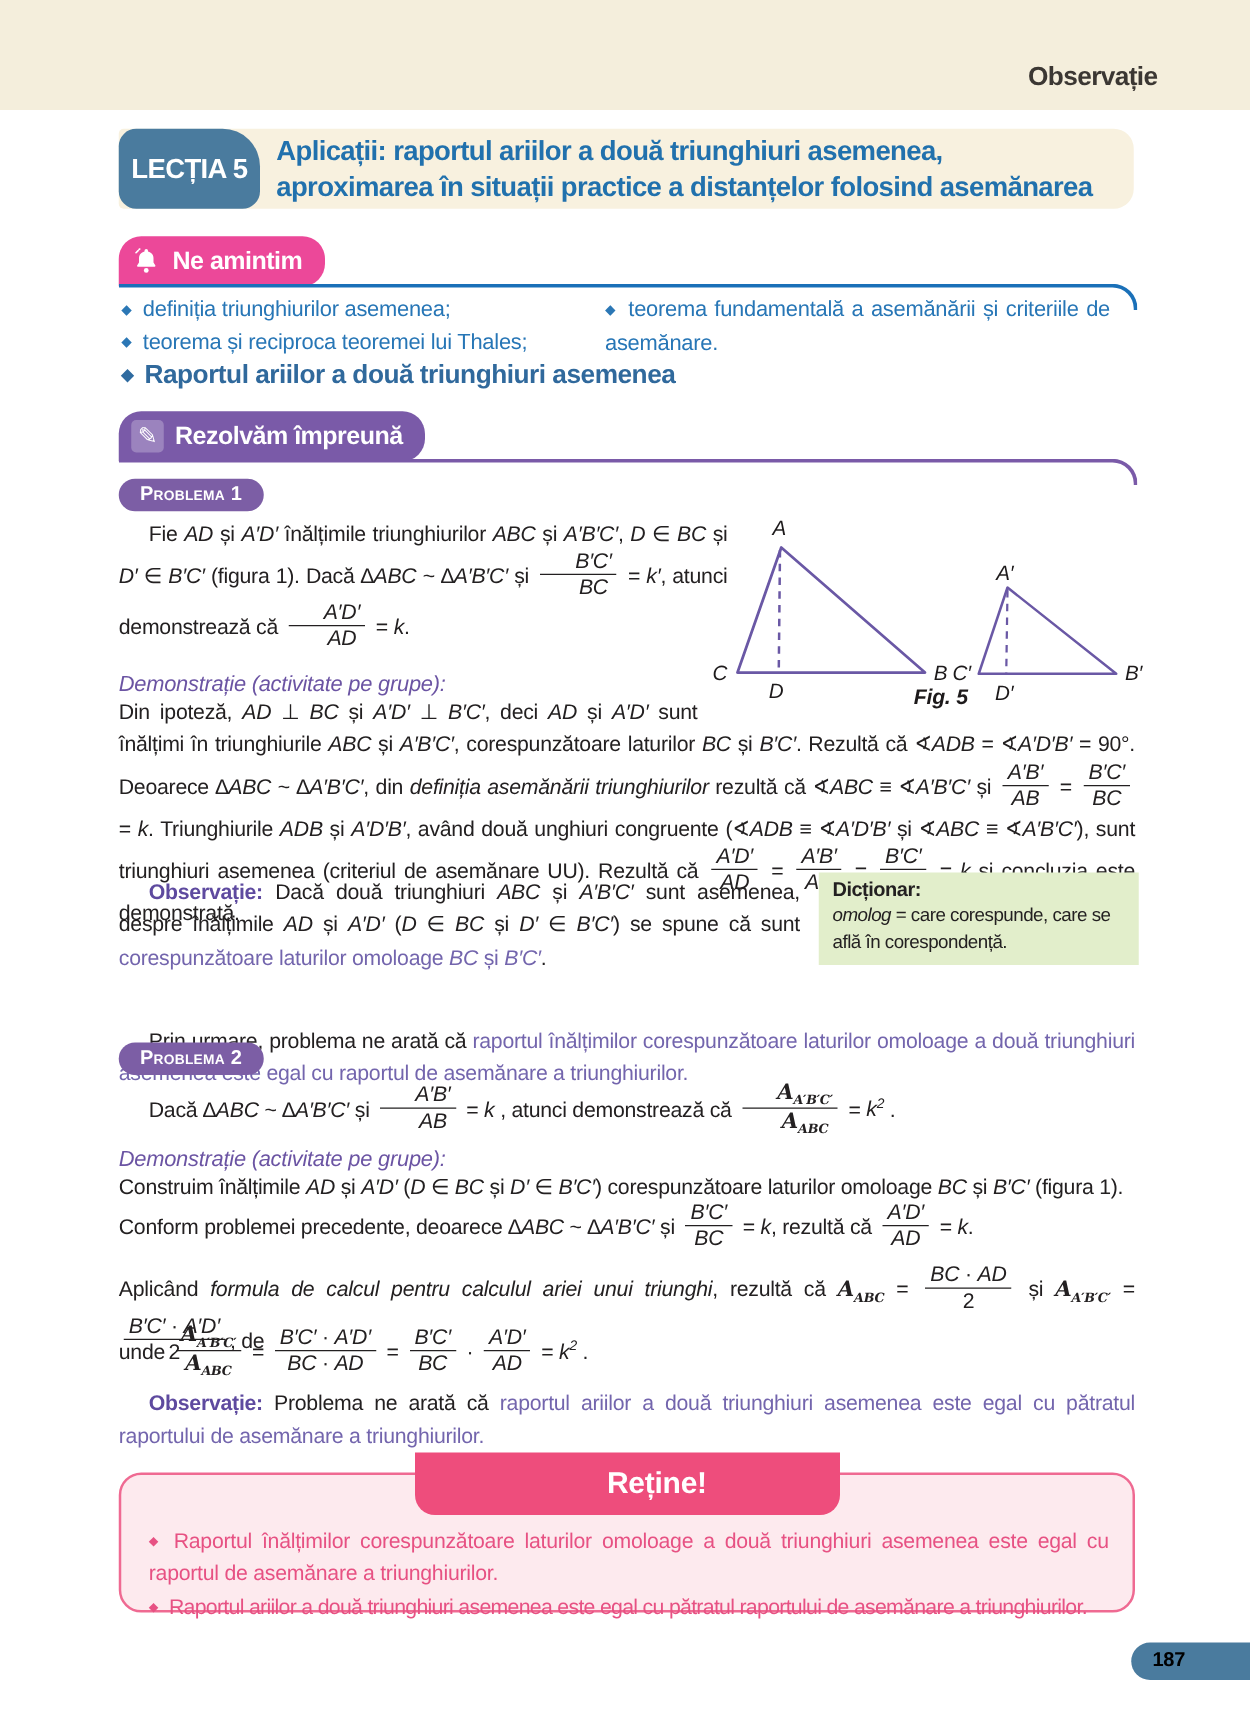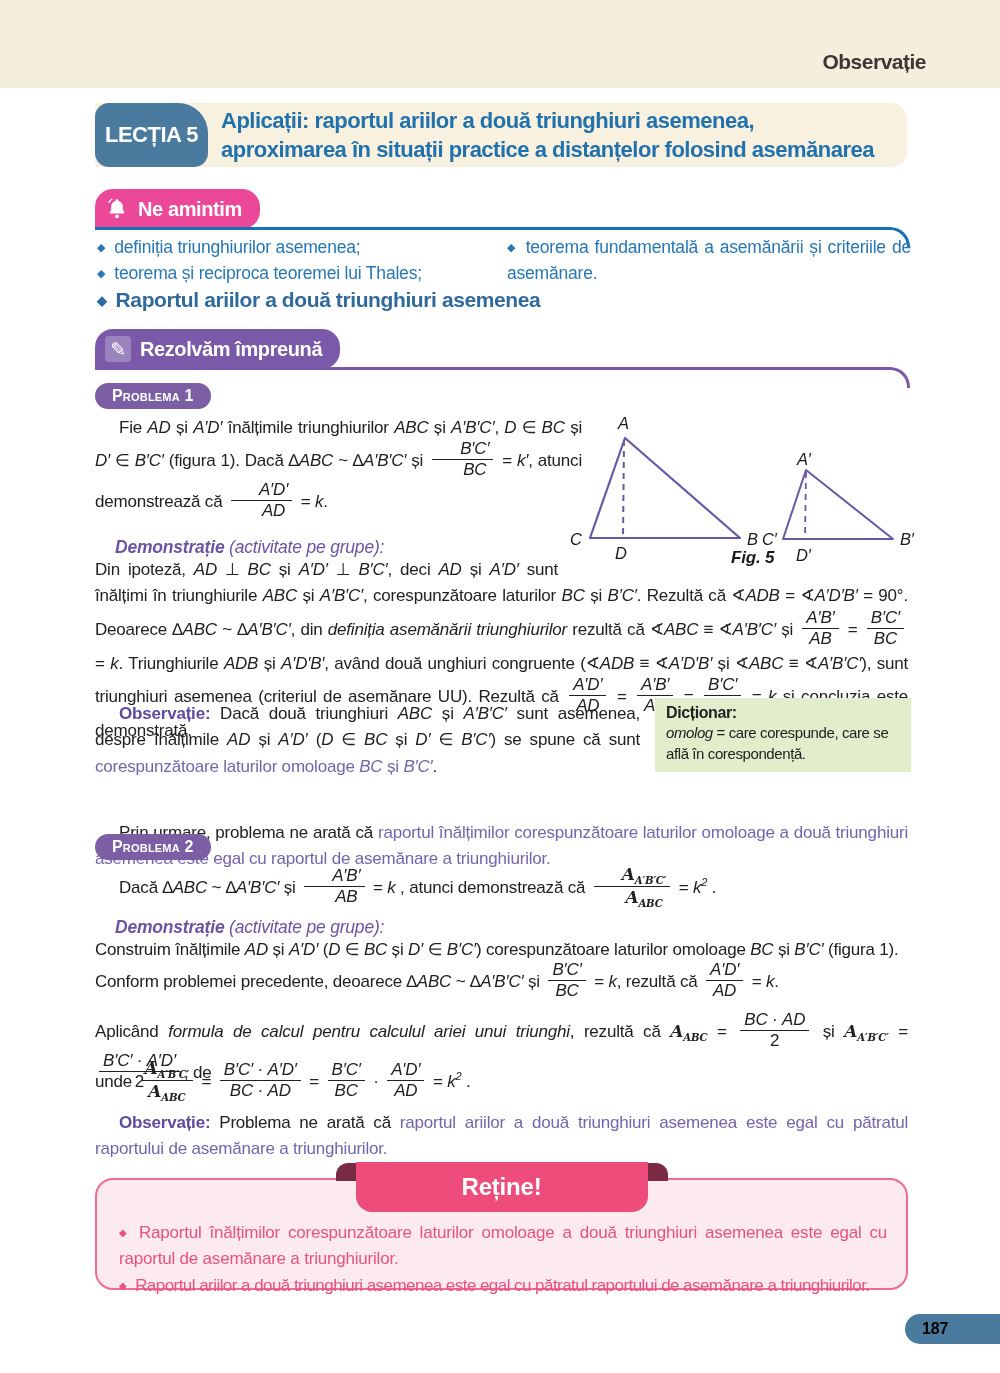--- a/index.html
+++ b/index.html
@@ -28,21 +28,21 @@
   .head-blue{position:absolute;font-size:21px;font-weight:bold;color:#30699c;letter-spacing:-0.4px;}
   .head-blue .dmd{font-size:13px;color:#2f6ba0;}
   
   .prob-badge{position:absolute;background:#7c5ea5;color:#fff;border-radius:15px;padding:4px 17px;
               font-size:16px;font-weight:bold;font-variant:small-caps;letter-spacing:0.2px;}
   
   .para{position:absolute;font-size:17px;line-height:1.6;text-align:justify;}
   .indent{text-indent:24px;}
   .demo-head{position:absolute;font-size:17.5px;color:#6b54a3;}
   .i{font-style:italic;}
-  .bi{font-weight:bold;font-style:italic;margin-left:20px;}
+  .bi{font-weight:normal;font-style:italic;}
   .pu{color:#7365ad;}
   .pui{color:#7365ad;font-style:italic;}
   .pub{color:#5e4a9f;font-weight:bold;}
   .scr{font-family:"DejaVu Serif",serif;font-style:italic;font-weight:600;}
   sub{font-size:0.6em;font-style:italic;}
   sup{font-size:0.65em;}
   .frac{display:inline-flex;flex-direction:column;text-align:center;vertical-align:middle;
         margin:0 4px;line-height:1.18;position:relative;top:-2px;}
   .frac .num{border-bottom:1.6px solid #232021;padding:0 4px;}
   .frac .den{padding:0 4px;}
@@ -53,21 +53,21 @@
   .fig-cap{position:absolute;left:163px;top:142px;font-size:17px;font-weight:bold;font-style:italic;color:#1d1a1b;}
   
   .dict{position:absolute;left:655px;top:698px;width:256px;background:#e2eecb;padding:6px 11px 8px 11px;box-sizing:border-box;}
   .dict-title{font-size:16px;font-weight:bold;letter-spacing:-0.4px;}
   .dict-body{font-size:15px;line-height:1.4;letter-spacing:-0.4px;}
   
   .retine{position:absolute;left:95px;top:1178px;width:813px;height:112px;background:#fdeaee;
           border:2.5px solid #ef6a92;border-radius:18px;box-sizing:border-box;}
   .ribbon{position:absolute;left:50%;transform:translateX(-50%);top:-18px;width:292px;height:50px;background:#ee4d7c;
           border-radius:0 0 16px 16px;display:flex;align-items:center;justify-content:center;color:#fff;
-          font-size:24px;font-weight:bold;z-index:2;}
+          font-size:24px;font-weight:bold;z-index:2;padding-left:48px;}
   .ear{position:absolute;width:40px;height:18px;background:#7a2a42;top:-17px;z-index:1;}
   .ear-l{left:calc(50% - 146px - 20px);border-radius:12px 0 0 0;}
   .ear-r{left:calc(50% + 146px - 20px);border-radius:0 12px 0 0;}
   .ret-body{position:absolute;left:22px;top:40px;width:768px;color:#e75183;font-size:17px;line-height:1.55;text-align:justify;}
   .ret-item .dmd{color:#e75183;font-size:10px;}
   .ret-tight{letter-spacing:-0.55px;}
   
   .page-tab{position:absolute;left:905px;top:1314px;width:95px;height:30px;background:#4a7b9e;
             border-radius:15px 0 0 15px;color:#000000;font-weight:bold;font-size:16px;
             display:flex;align-items:center;padding-left:17px;box-sizing:border-box;}
@@ -101,21 +101,21 @@
     <span>Ne amintim</span>
   </div>
   <div class="rule" style="left:95px;top:227px;width:812px;"></div>
 
   <div class="blt" style="left:97px;top:234px;">
     <span class="dmd">◆</span><span>definiția triunghiurilor asemenea;</span>
   </div>
   <div class="blt" style="left:97px;top:260px;">
     <span class="dmd">◆</span><span>teorema și reciproca teoremei lui Thales;</span>
   </div>
-  <div class="blt" style="left:507px;top:234px;width:404px;text-align:justify;">
+  <div class="blt" style="left:484px;top:234px;width:404px;text-align:justify;">
     <span class="dmd">◆</span><span>teorema fundamentală a asemănării și criteriile de asemănare.</span>
   </div>
 
   <div class="head-blue" style="left:97px;top:288px;">
     <span class="dmd">◆</span><span>Raportul ariilor a două triunghiuri asemenea</span>
   </div>
 
   <div class="sec-badge badge-purple" style="left:95px;top:329px;">
     <span class="icn" style="font-family:'DejaVu Sans',sans-serif;font-size:19px;background:rgba(255,255,255,0.25);border-radius:4px;width:26px;height:26px;justify-content:center;">✎</span>
     <span>Rezolvăm împreună</span>

